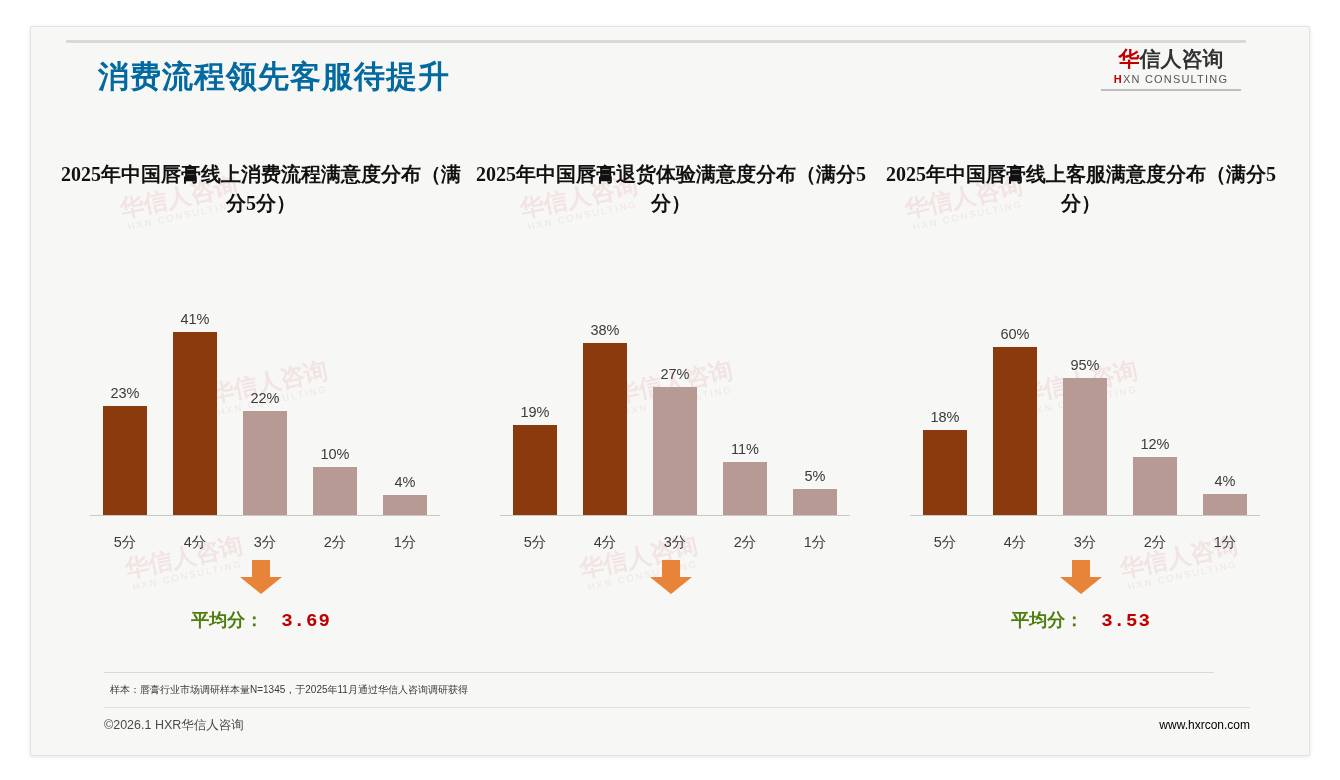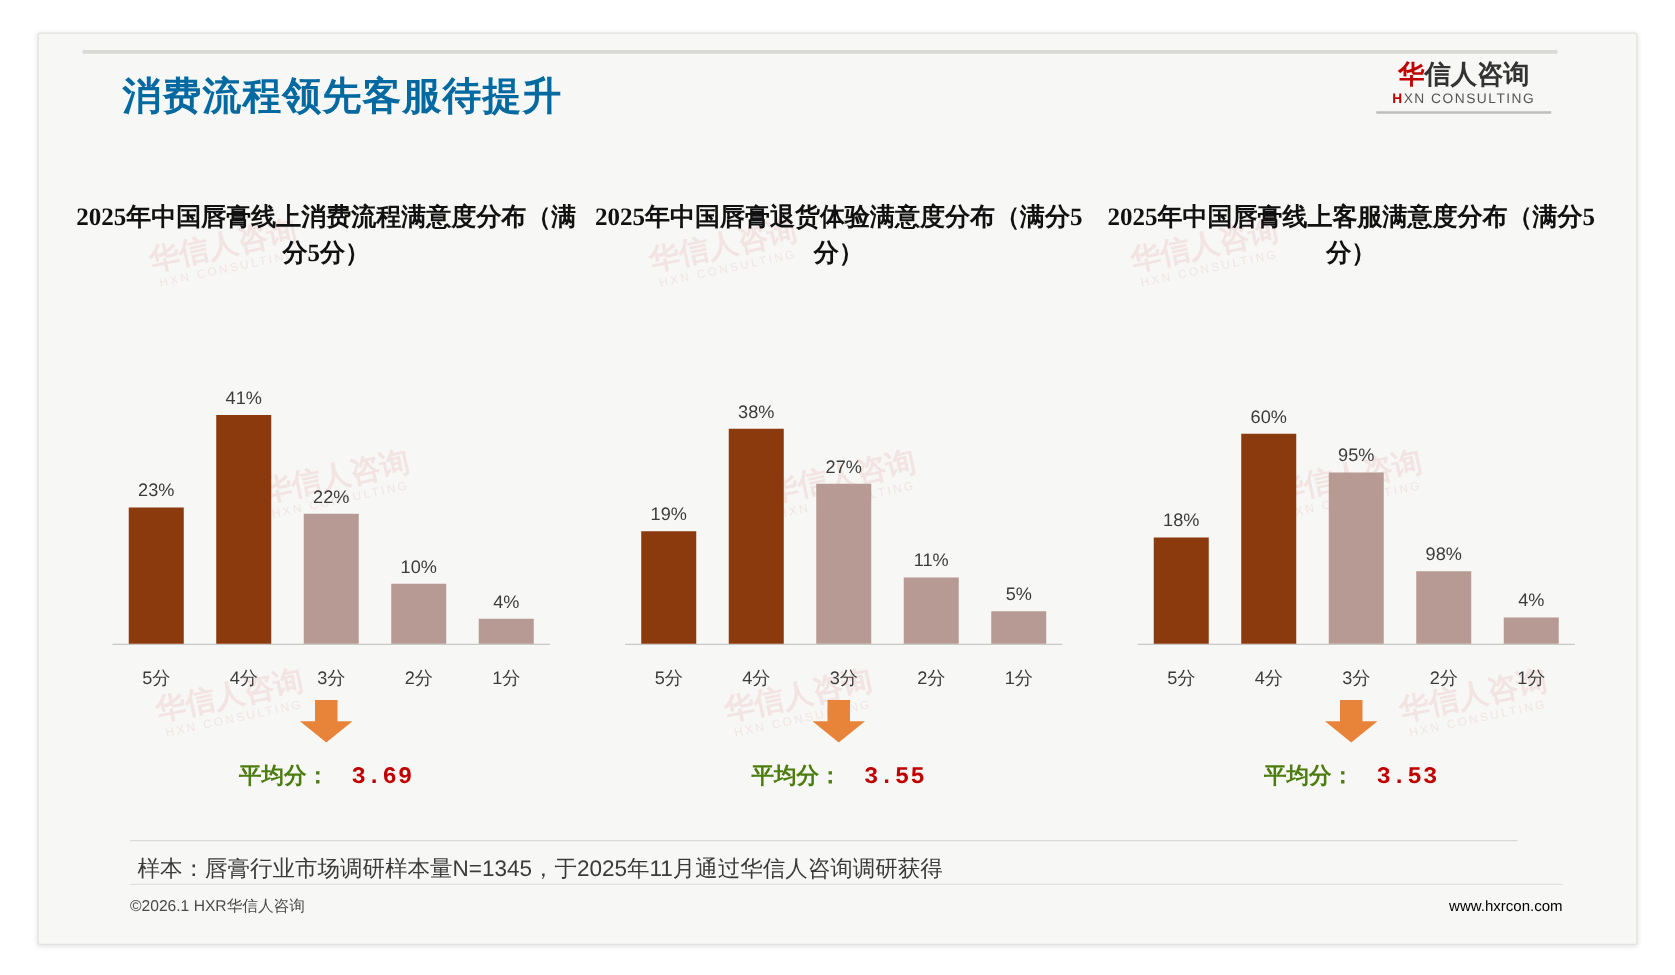--- a/index.html
+++ b/index.html
@@ -234,21 +234,21 @@
     left: 104px;
     top: 672px;
     width: 1110px;
     height: 1px;
     background: #d9d9d6;
   }
   .source-note {
     position: absolute;
     left: 110px;
     top: 683px;
-    font-size: 18px;
+    font-size: 10px;
     color: #3b3b3b;
     white-space: nowrap;
   }
   .footer-rule {
     position: absolute;
     left: 104px;
     top: 707px;
     width: 1146px;
     height: 1px;
     background: #e0e0dd;
@@ -426,44 +426,41 @@
           <div class="xlabel">2分</div>
           <div class="xlabel">1分</div>
         </div>
       </div>
       <div class="arrow-wrap">
         <div class="arrow-shape">
           <div class="stem"></div>
           <div class="head"></div>
         </div>
       </div>
-      <div class="avg-row">
-        <span class="avg-label">平均分：</span><span class="avg-value">3.55</span>
-      </div>
     </div>
 
     <div class="panel">
       <div class="panel-title">2025年中国唇膏线上客服满意度分布（满分5分）</div>
       <div class="plot">
         <div class="axis-line"></div>
         <div class="bars">
           <div class="bar-col">
             <div class="bar-val">18%</div>
             <div class="bar dark" style="height:85px"></div>
           </div>
           <div class="bar-col">
             <div class="bar-val">60%</div>
             <div class="bar dark" style="height:168px"></div>
           </div>
           <div class="bar-col">
             <div class="bar-val">95%</div>
             <div class="bar" style="height:137px"></div>
           </div>
           <div class="bar-col">
-            <div class="bar-val">98%</div>
+            <div class="bar-val">12%</div>
             <div class="bar" style="height:58px"></div>
           </div>
           <div class="bar-col">
             <div class="bar-val">4%</div>
             <div class="bar" style="height:21px"></div>
           </div>
         </div>
         <div class="xlabels">
           <div class="xlabel">5分</div>
           <div class="xlabel">4分</div>

